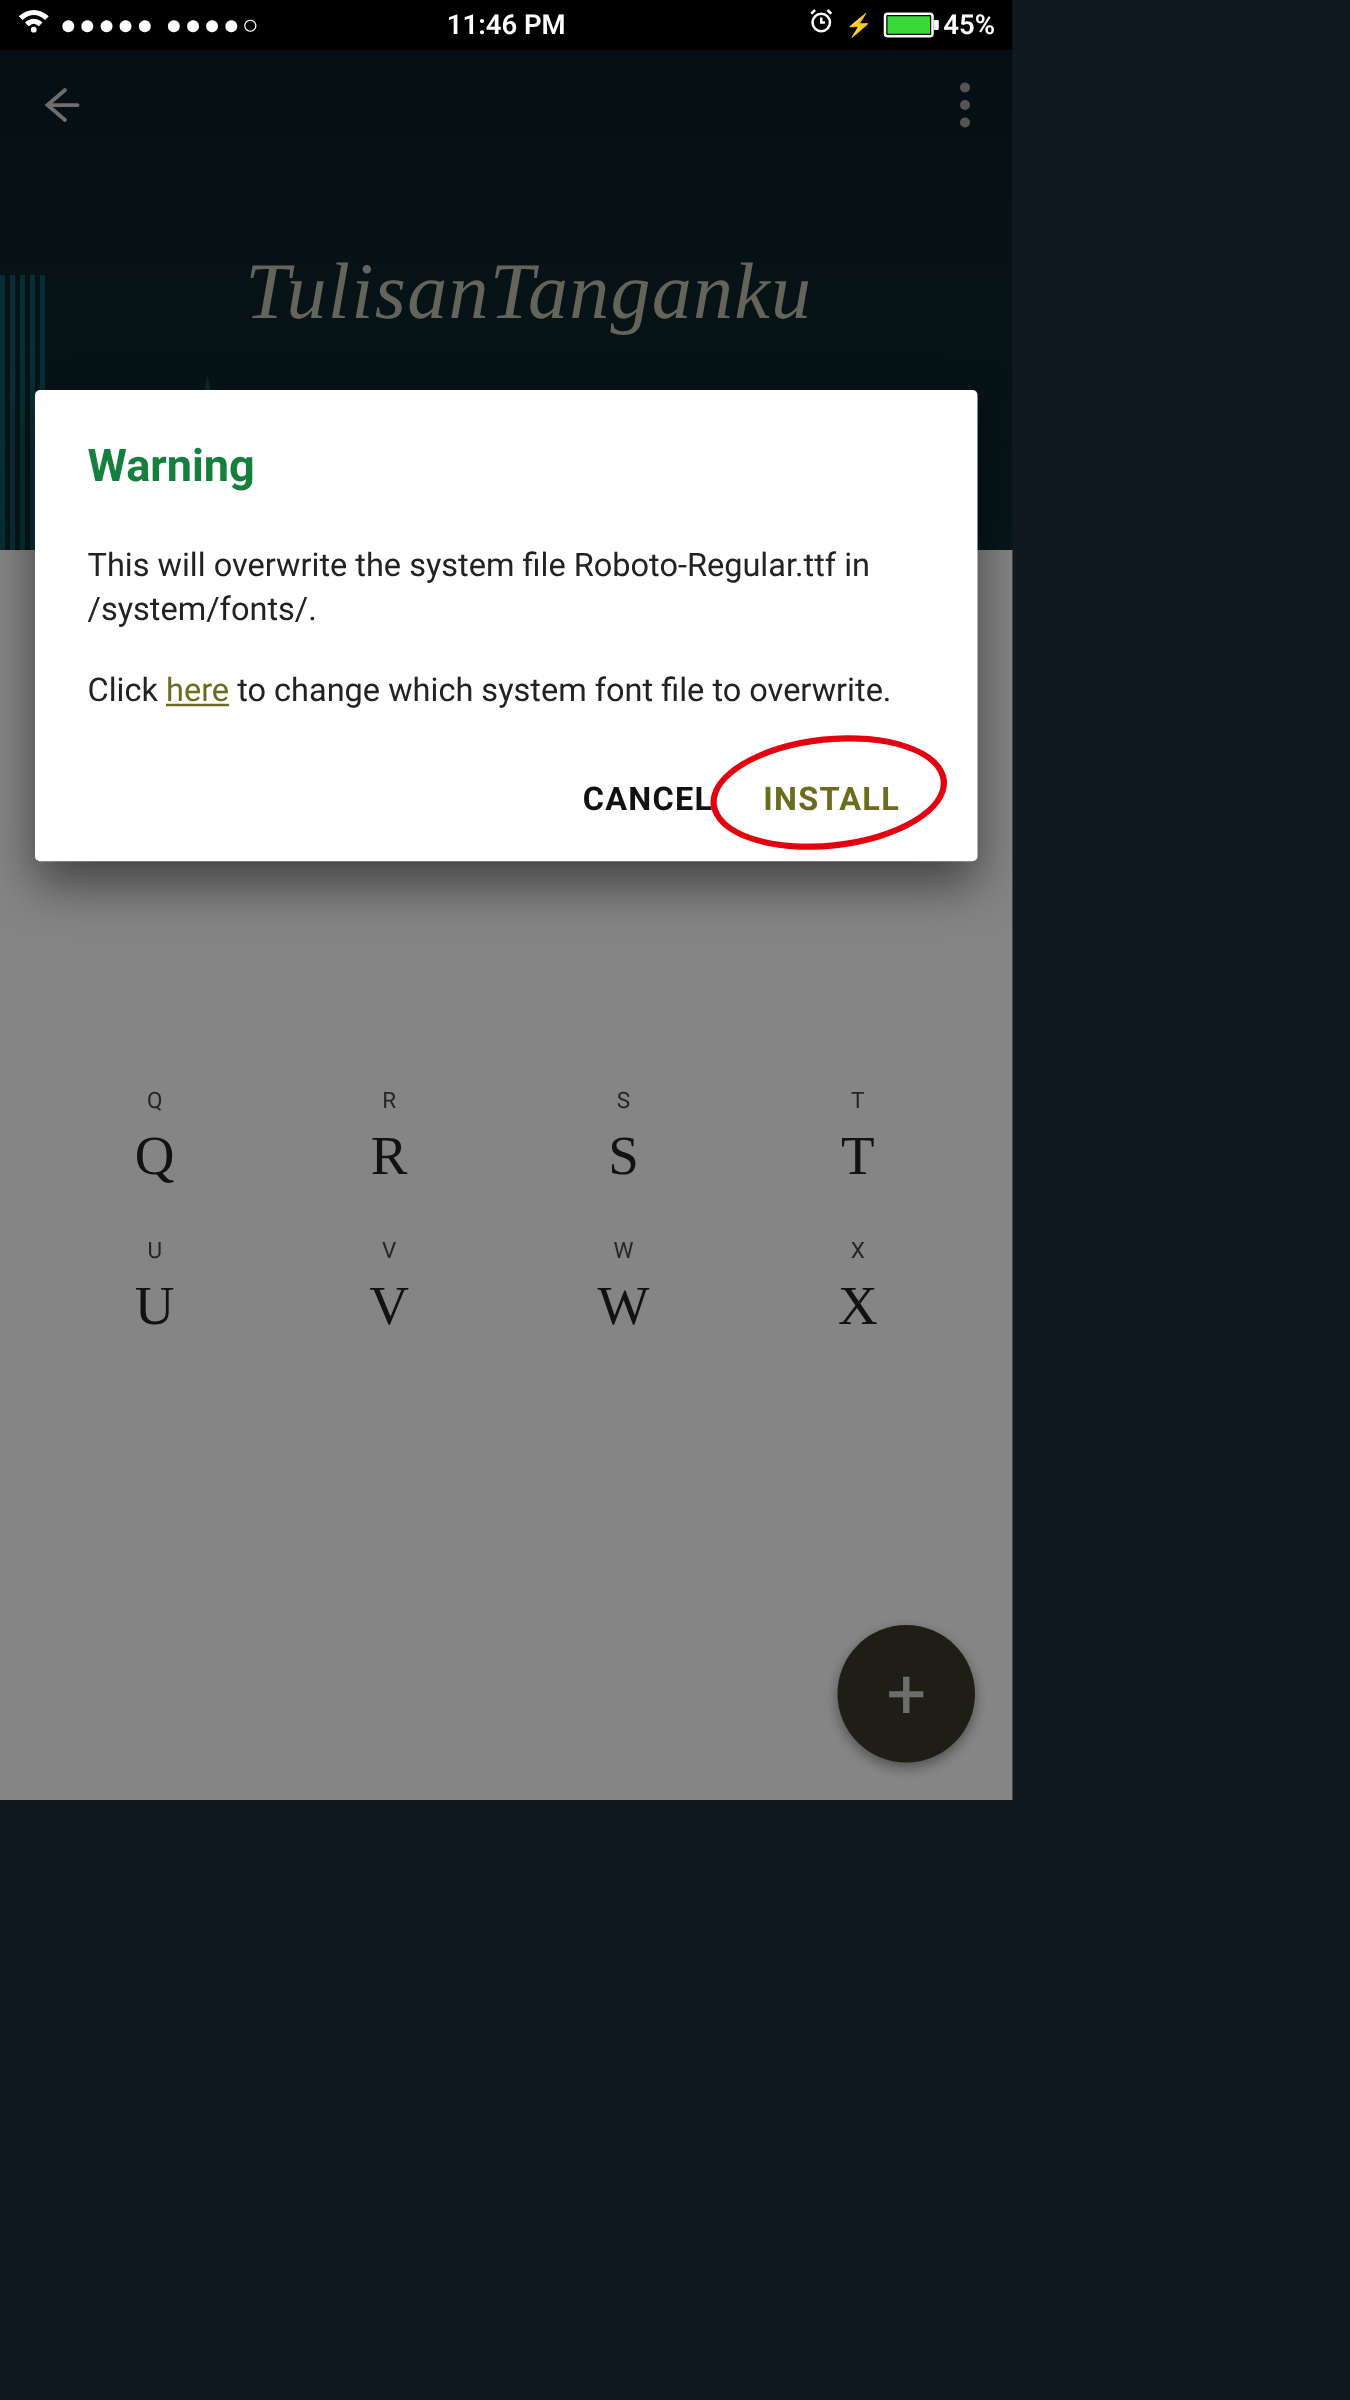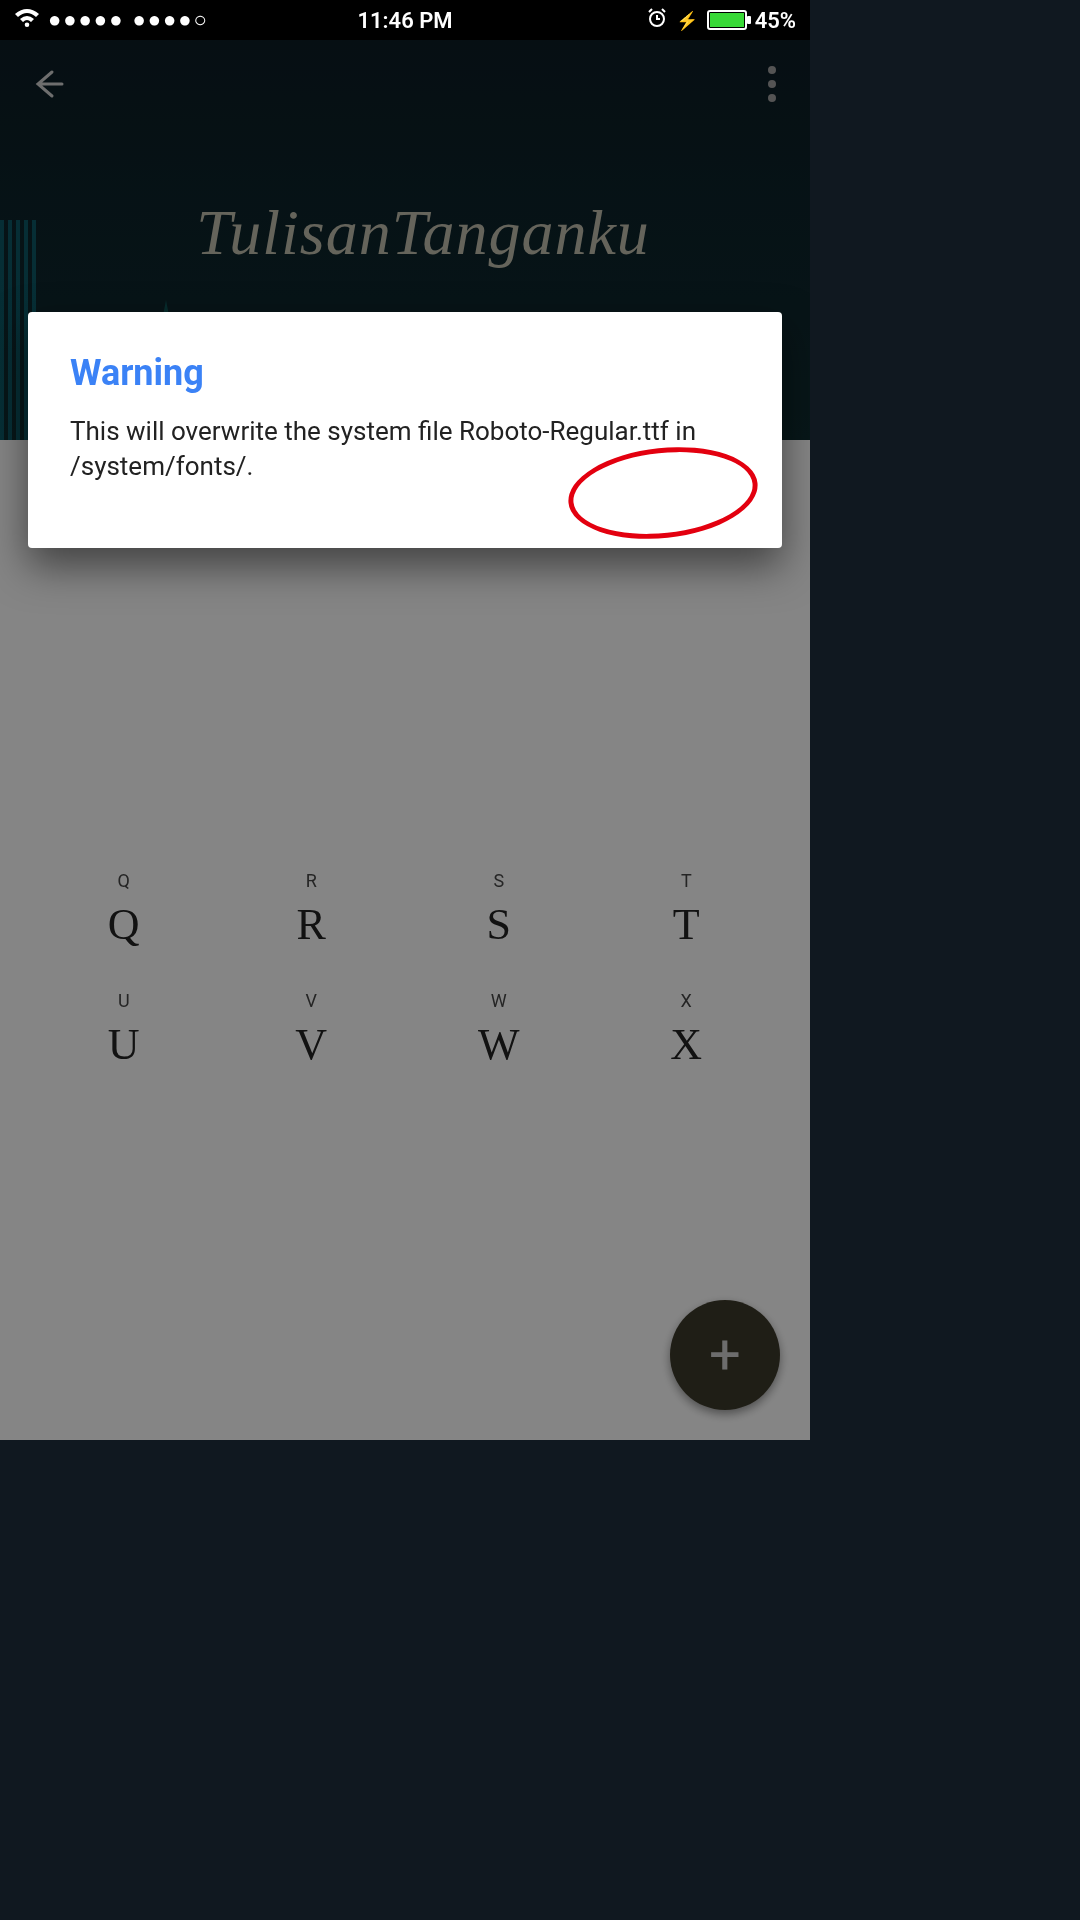--- a/index.html
+++ b/index.html
@@ -36,21 +36,21 @@
   .glyphcell { display: flex; flex-direction: column; align-items: center; gap: 8px; }
   .glyphcell .label { font-size: 18px; color: #444; }
   .glyphcell .glyph { font-size: 44px; font-family: "Segoe Script","Comic Sans MS",cursive; }
   .fab { position: absolute; right: 30px; bottom: 30px; width: 110px; height: 110px; border-radius: 50%; background: #3a3728; color: #c7c7c7; display: flex; align-items: center; justify-content: center; font-size: 56px; box-shadow: 0 4px 10px rgba(0,0,0,.4); }
 
   
   .scrim { position: absolute; inset: 40px 0 0 0; background: rgba(0,0,0,.45); }
 
   
   .dialog { position: absolute; left: 28px; right: 28px; top: 312px; background: #fff; border-radius: 4px; box-shadow: 0 18px 40px rgba(0,0,0,.5); padding: 40px 42px 34px 42px; }
-  .dialog h2 { font-size: 36px; font-weight: 700; color: #3b82f6; margin-bottom: 20px; }
+  .dialog h2 { font-size: 36px; font-weight: 700; color: #15803d; margin-bottom: 42px; }
   .dialog p { font-size: 26px; line-height: 1.35; color: #222; margin-bottom: 30px; }
   .dialog a { color: #6d6b1e; text-decoration: underline; }
   .dlg-actions { display: flex; justify-content: flex-end; gap: 40px; margin-top: 54px; padding-right: 20px; }
   .dlg-actions .btn { font-size: 26px; font-weight: 700; letter-spacing: 1px; }
   .btn.cancel { color: #111; }
   .btn.install { color: #6d6b1e; }
   .circle-annot { position: absolute; right: 24px; bottom: 10px; width: 190px; height: 90px; border: 5px solid #e3000f; border-radius: 50%; transform: rotate(-6deg); pointer-events: none; }
 </style>
 </head>
 <body>
@@ -143,14 +143,19 @@
   <div class="fab">
       <span>+</span>
     </div>
 </div>
 
 <div class="scrim"></div>
 
 <div class="dialog">
   <h2>Warning</h2>
   <p>This will overwrite the system file Roboto-Regular.ttf in /system/fonts/.</p>
+  <p><span>Click </span><a href="#">here</a><span> to change which system font file to overwrite.</span></p>
+  <div class="dlg-actions">
+    <span class="btn cancel">CANCEL</span>
+    <span class="btn install">INSTALL</span>
+  </div>
   <div class="circle-annot"></div>
 </div>
 
 </body></html>

